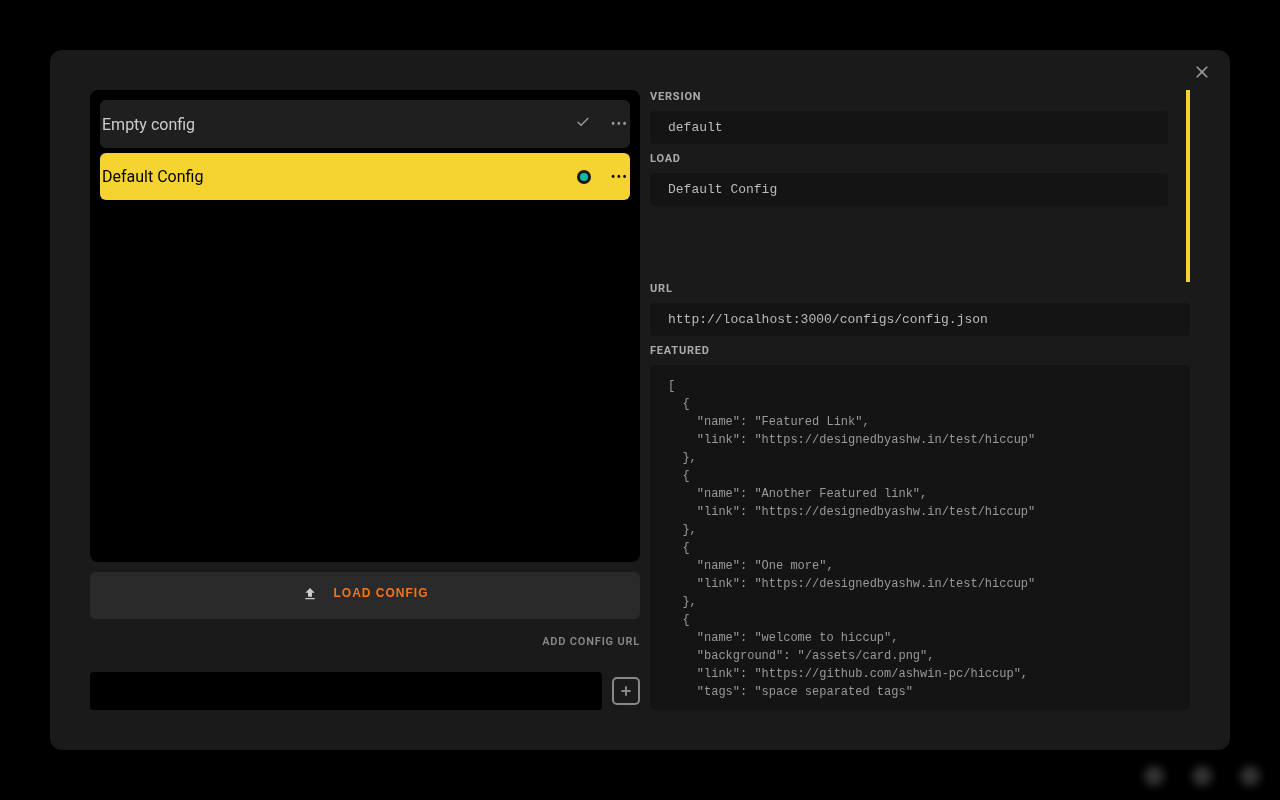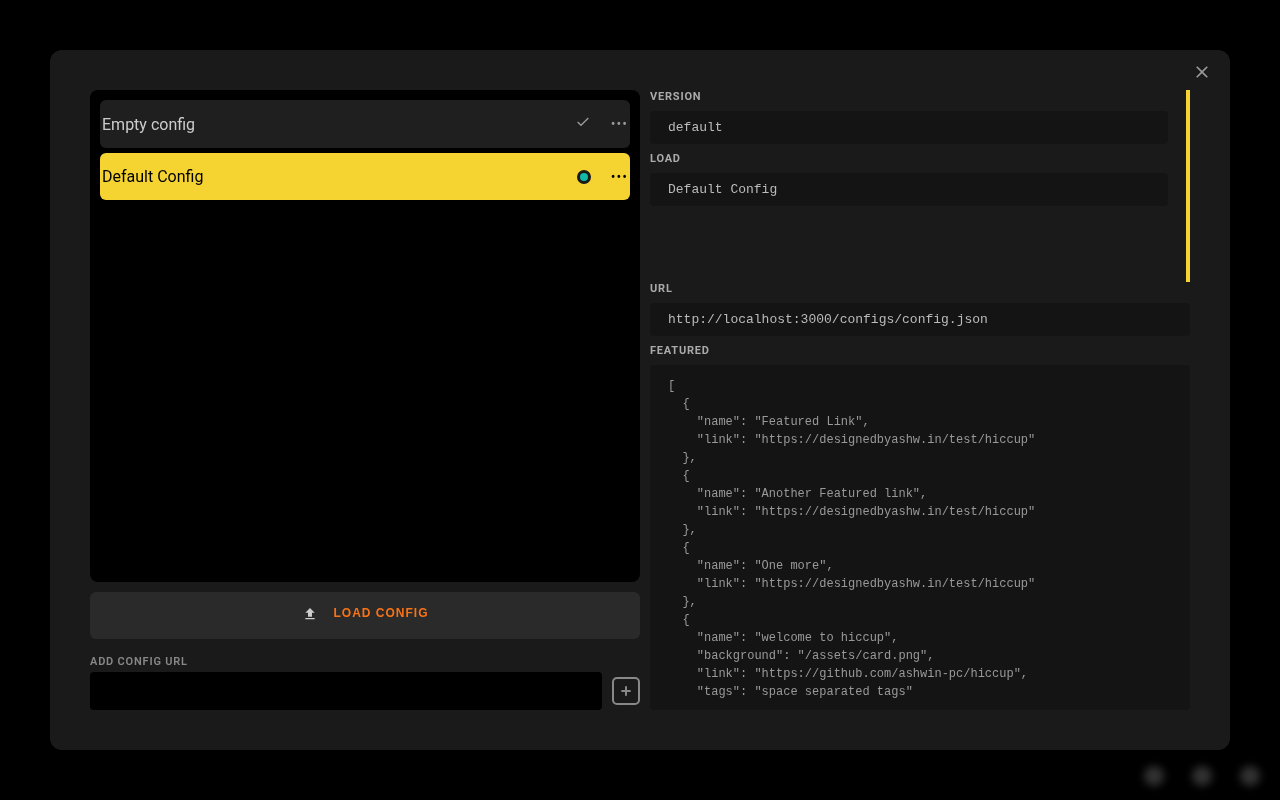--- a/index.html
+++ b/index.html
@@ -113,21 +113,22 @@
     .upload-icon svg { width: 16px; height: 16px; fill: #ccc; }
 
     .add-url-section {
       margin-top: 16px;
     }
     .add-url-label {
       color: #888;
       font-size: 11px;
       font-weight: 600;
       letter-spacing: 0.8px;
-      margin-bottom: 4px;
+      margin-bottom: 24px;
+      text-align: right;
     }
     .add-url-row {
       display: flex;
       gap: 10px;
       align-items: stretch;
     }
     .add-url-input {
       flex: 1;
       background: #000;
       border: none;

